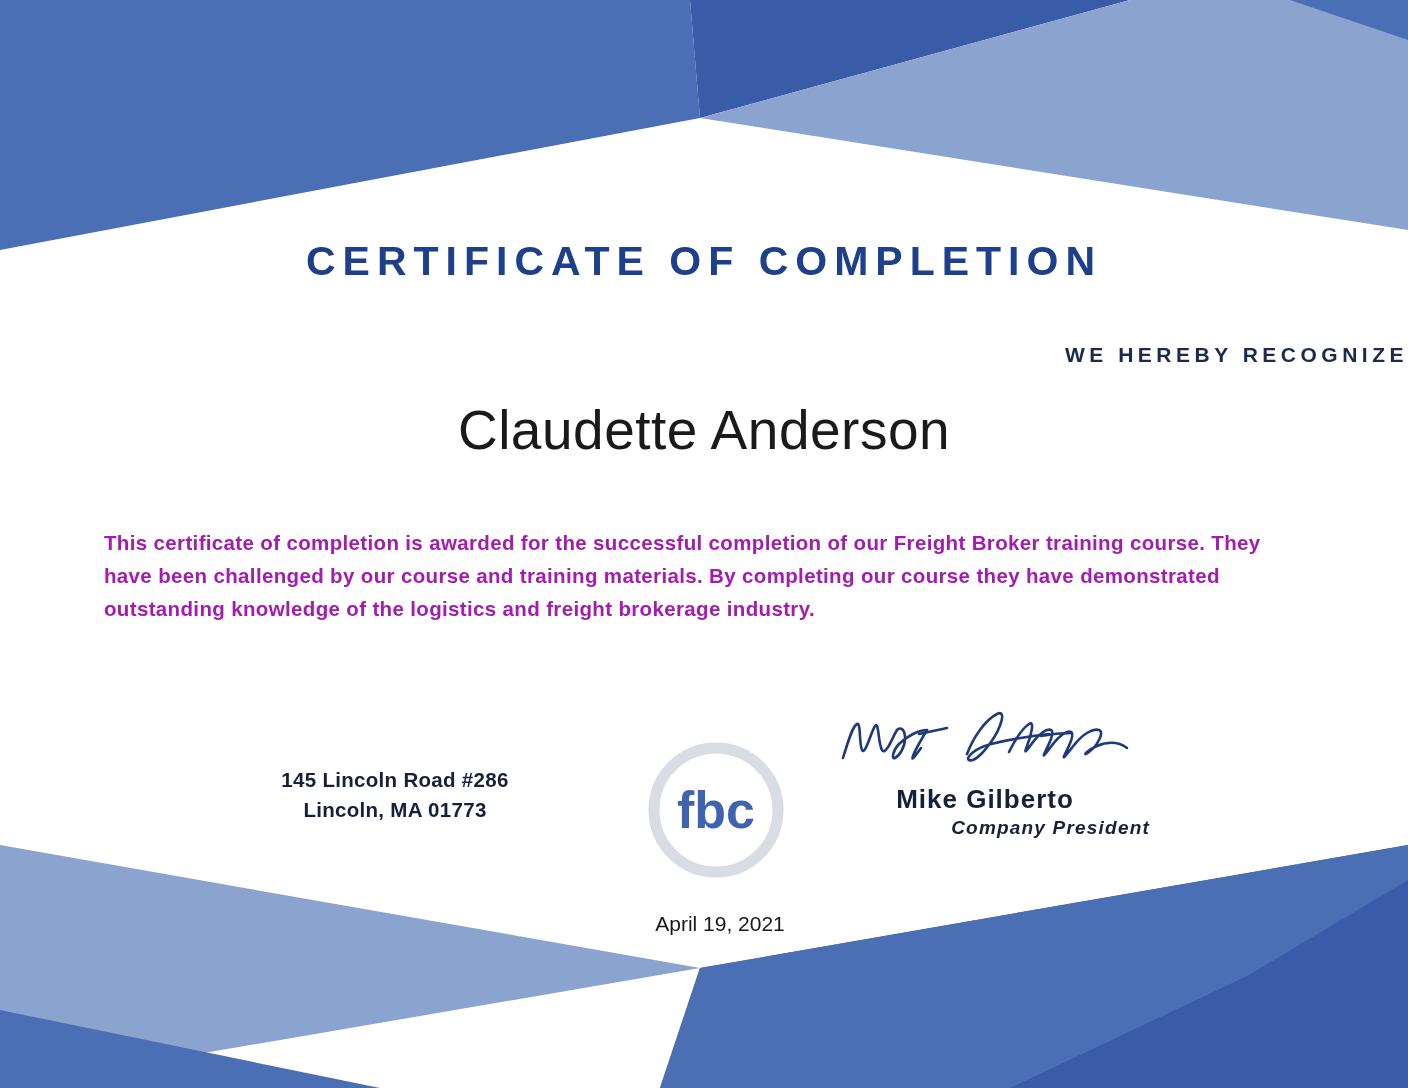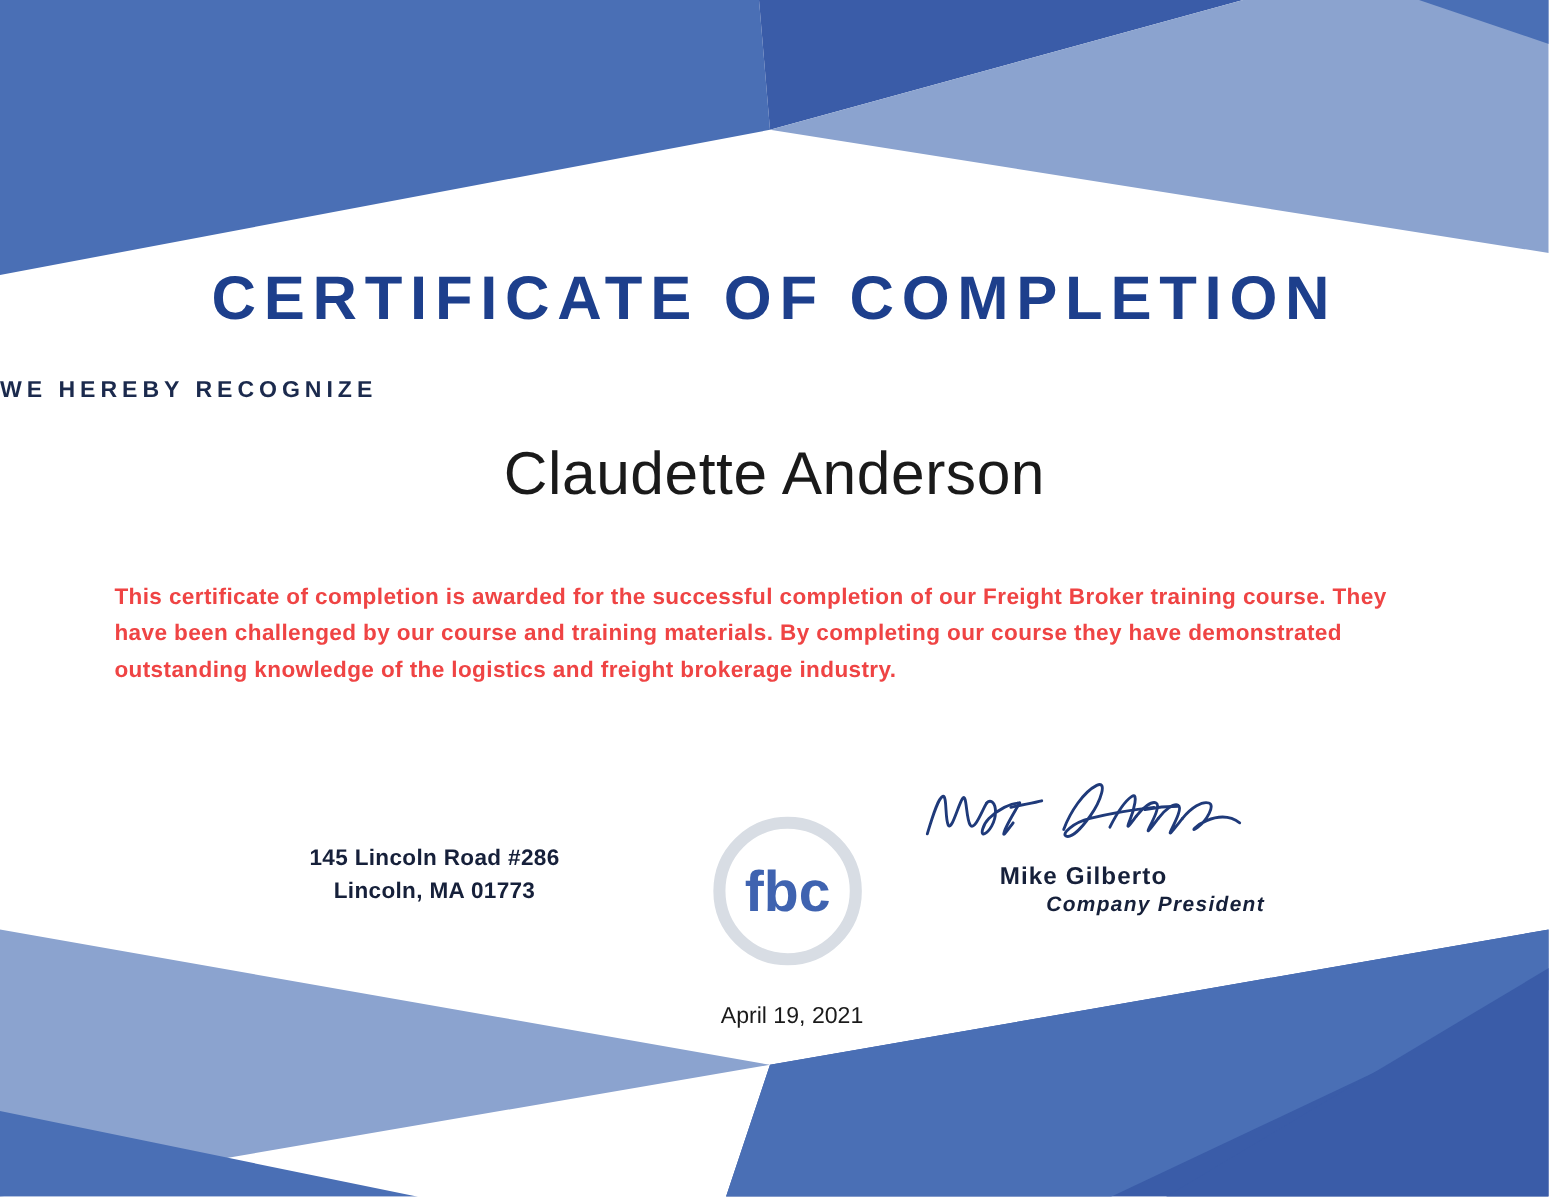--- a/index.html
+++ b/index.html
@@ -27,31 +27,31 @@
     position: absolute;
     inset: 0;
     z-index: 5;
   }
   .title {
     position: absolute;
     top: 238px;
     left: 0;
     width: 100%;
     text-align: center;
-    font-size: 56px;
+    font-size: 41px;
     font-weight: bold;
     letter-spacing: 7px;
     color: #1d3f8c;
   }
   .subtitle {
     position: absolute;
     top: 343px;
     left: 0;
     width: 100%;
-    text-align: left;
+    text-align: right;
     font-size: 21px;
     font-weight: bold;
     letter-spacing: 4.5px;
     color: #1b2a4d;
   }
   .recipient {
     position: absolute;
     top: 398px;
     left: 0;
     width: 100%;
@@ -62,21 +62,21 @@
     letter-spacing: 0.5px;
   }
   .body-text {
     position: absolute;
     top: 526px;
     left: 104px;
     width: 1200px;
     font-size: 20.5px;
     font-weight: bold;
     line-height: 1.62;
-    color: #ef4444;
+    color: #a21caf;
     letter-spacing: 0.35px;
   }
   .address {
     position: absolute;
     top: 765px;
     left: 140px;
     width: 510px;
     text-align: center;
     font-size: 20.5px;
     font-weight: bold;
@@ -96,21 +96,21 @@
     top: 700px;
     left: 820px;
     width: 330px;
     text-align: center;
   }
   .sig-svg {
     display: block;
     margin: 0 auto;
   }
   .sig-name {
-    font-size: 22px;
+    font-size: 26px;
     font-weight: bold;
     color: #16203a;
     letter-spacing: 1px;
     margin-top: 4px;
   }
   .sig-role {
     font-size: 19px;
     font-weight: bold;
     font-style: italic;
     color: #16203a;

